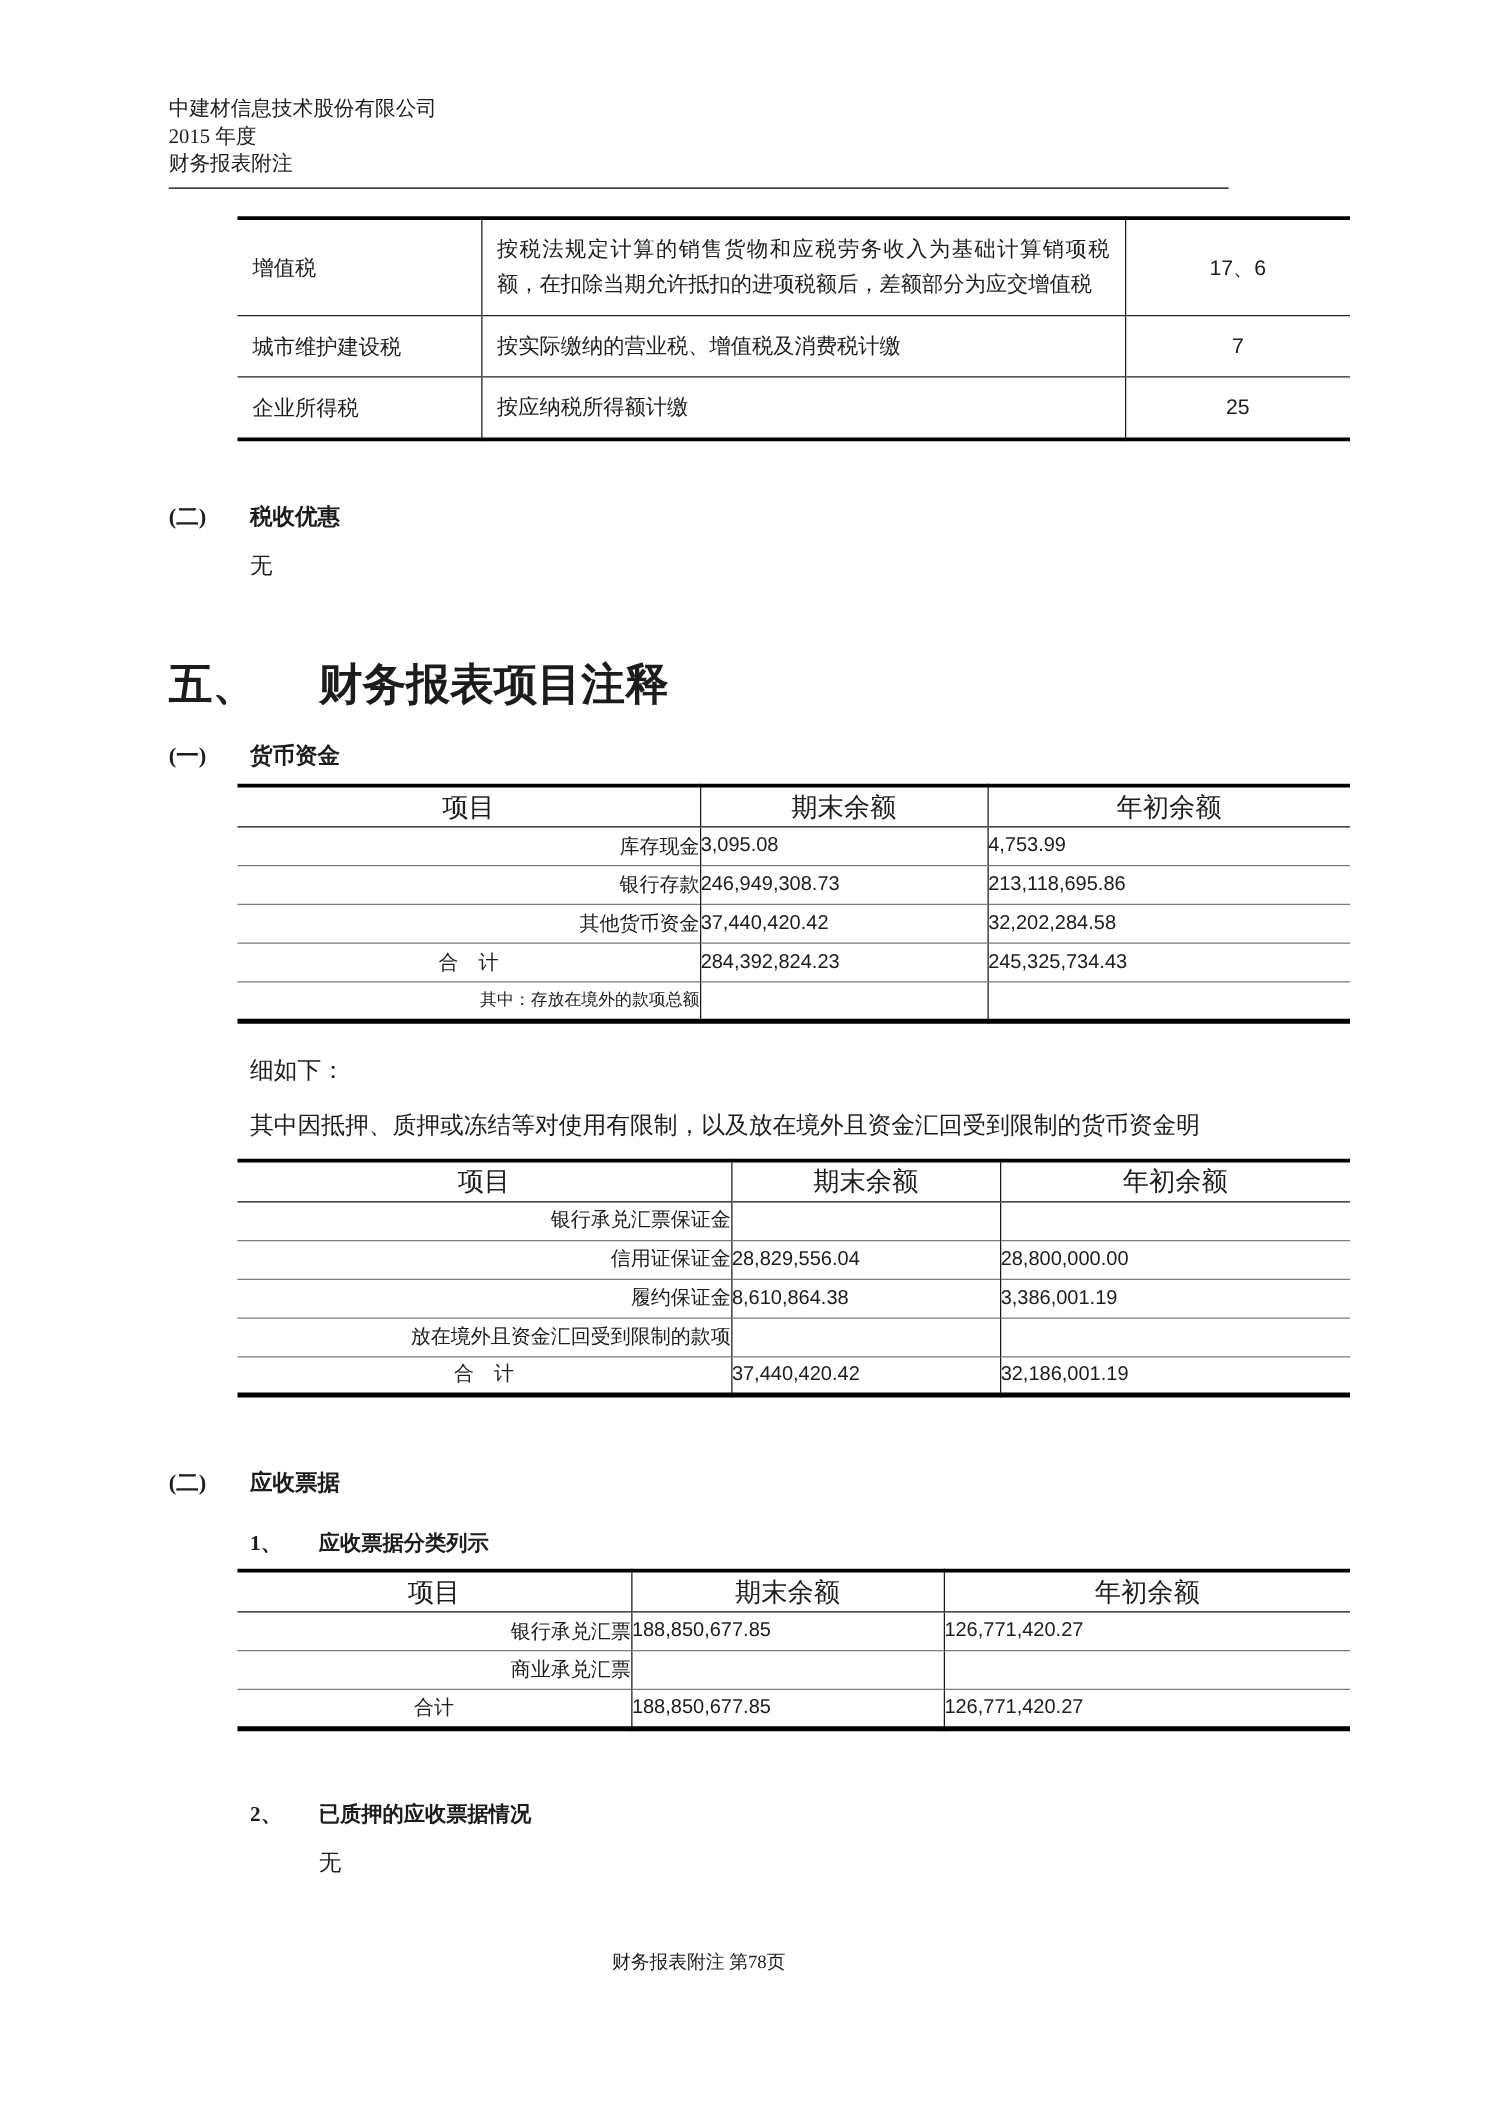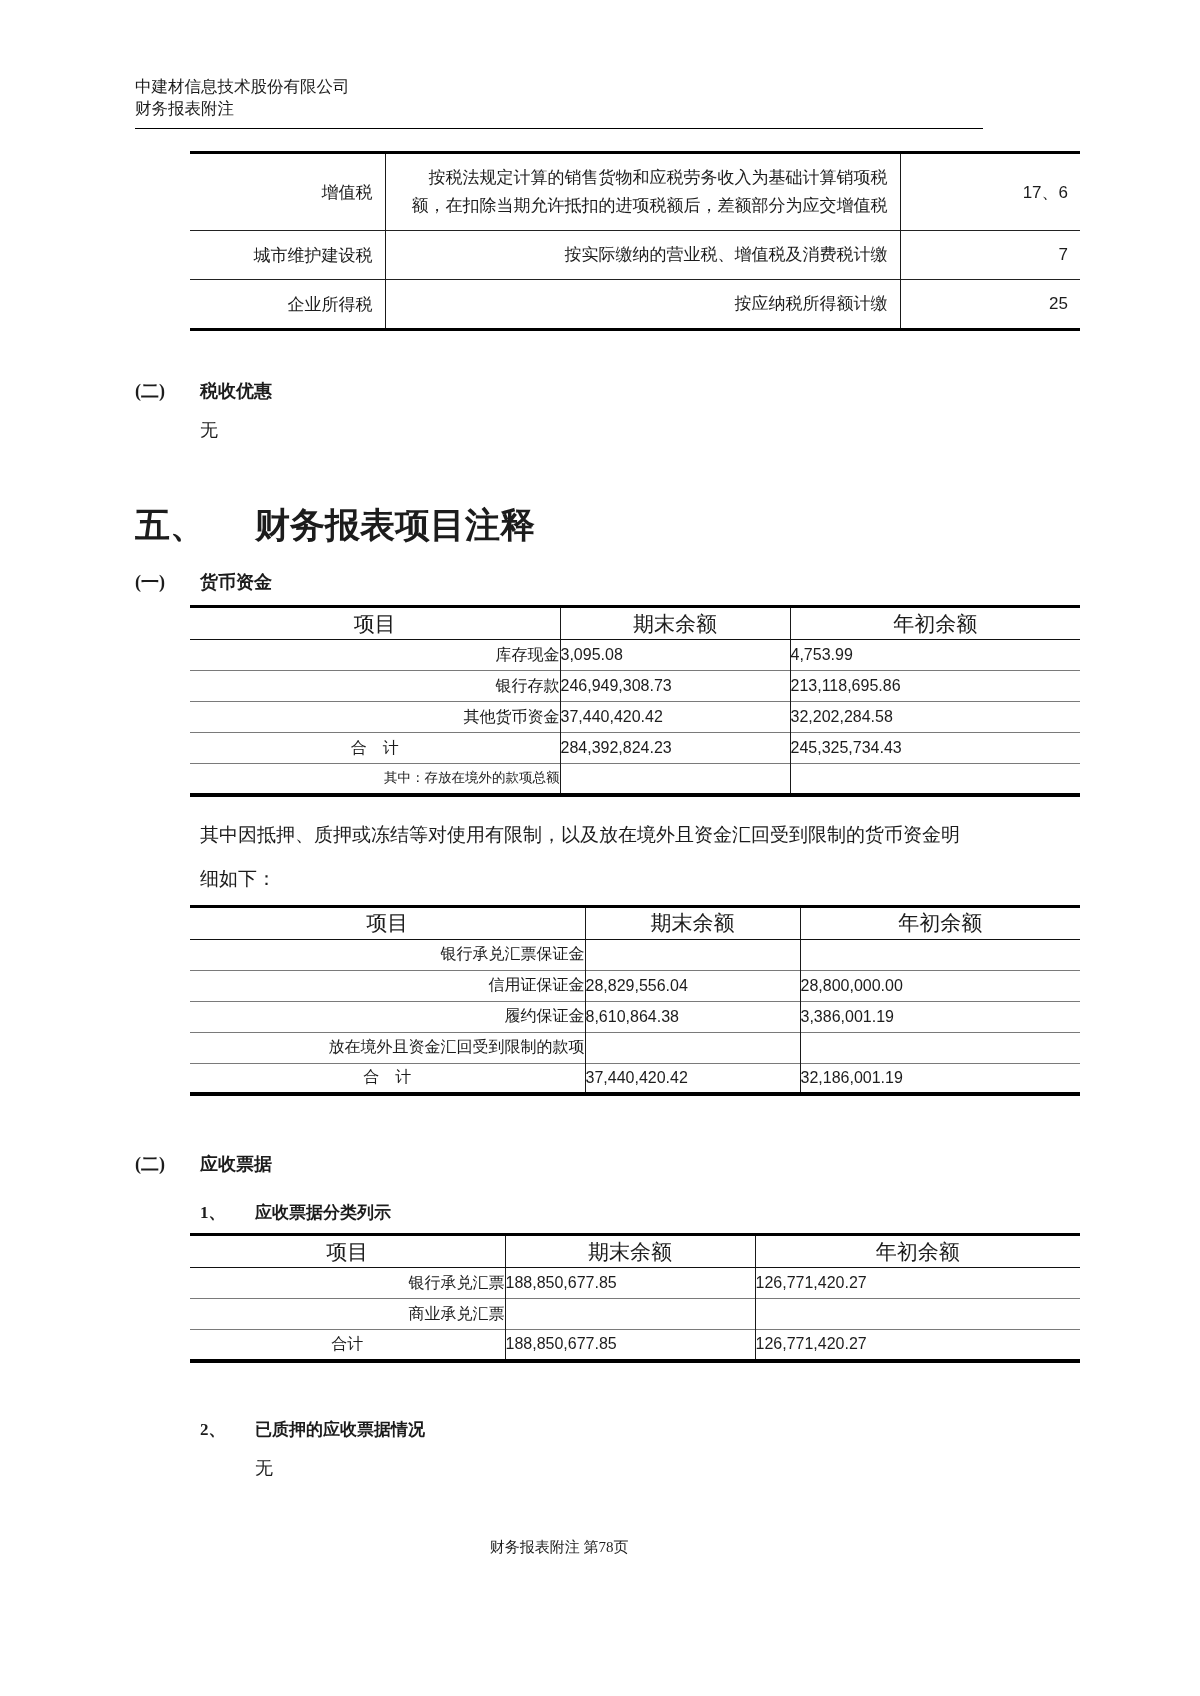--- a/index.html
+++ b/index.html
@@ -53,21 +53,20 @@
   .tax-table {
     width: 890px;
     margin: 22px 0 0 55px;
     border-top: 3.5px solid #000;
     border-bottom: 3px solid #000;
   }
   .tax-table td {
     font-size: 17px;
     vertical-align: middle;
     padding: 10px 12px;
-    text-align: right;
   }
   .tax-table td + td { border-left: 1.4px solid #1a1a1a; }
   .tax-table tr + tr td { border-top: 1.6px solid #222; }
   .tax-name { padding-left: 14px; }
   .tax-basis { line-height: 28px; text-align: justify; }
   .tax-rate {
     text-align: center;
     font-family: "Liberation Sans", "DejaVu Sans", sans-serif;
     font-size: 16px;
   }
@@ -142,20 +141,21 @@
   }
 </style>
 </head>
 <body>
 
 <div class="page">
   <div class="content">
 
     <div class="doc-header">
       <div>中建材信息技术股份有限公司</div>
+      <div>2015 年度</div>
       <div>财务报表附注</div>
     </div>
 
     <table class="tax-table tax-cols">
       <colgroup>
           <col>
           <col>
           <col>
         </colgroup>
       <tbody>
@@ -229,22 +229,22 @@
         </tr>
         <tr class="row-note">
           <td class="cell-item">其中：存放在境外的款项总额</td>
           <td class="cell-num"></td>
           <td class="cell-num"></td>
         </tr>
       </tbody>
     </table>
 
     <div class="para">
+      <div>细如下：</div>
       <div>其中因抵押、质押或冻结等对使用有限制，以及放在境外且资金汇回受到限制的货币资金明</div>
-      <div>细如下：</div>
     </div>
 
     <table class="fin-table t-restricted" style="margin-top:4px">
       <colgroup>
           <col>
           <col>
           <col>
         </colgroup>
       <thead>
         <tr>

